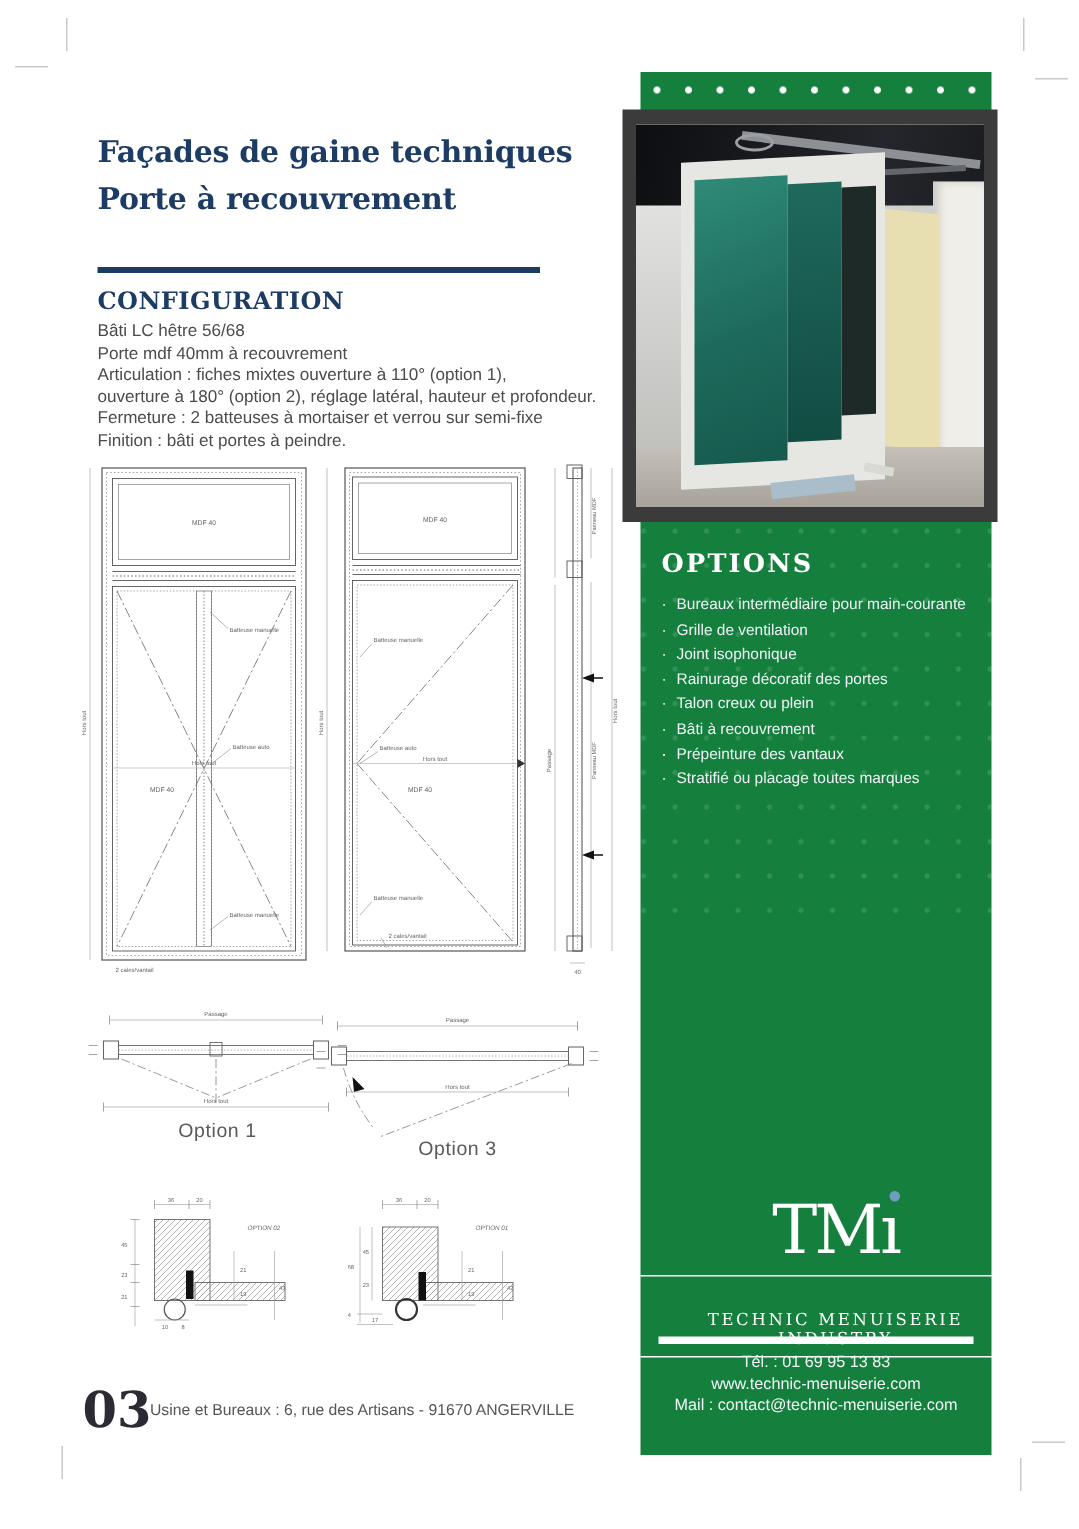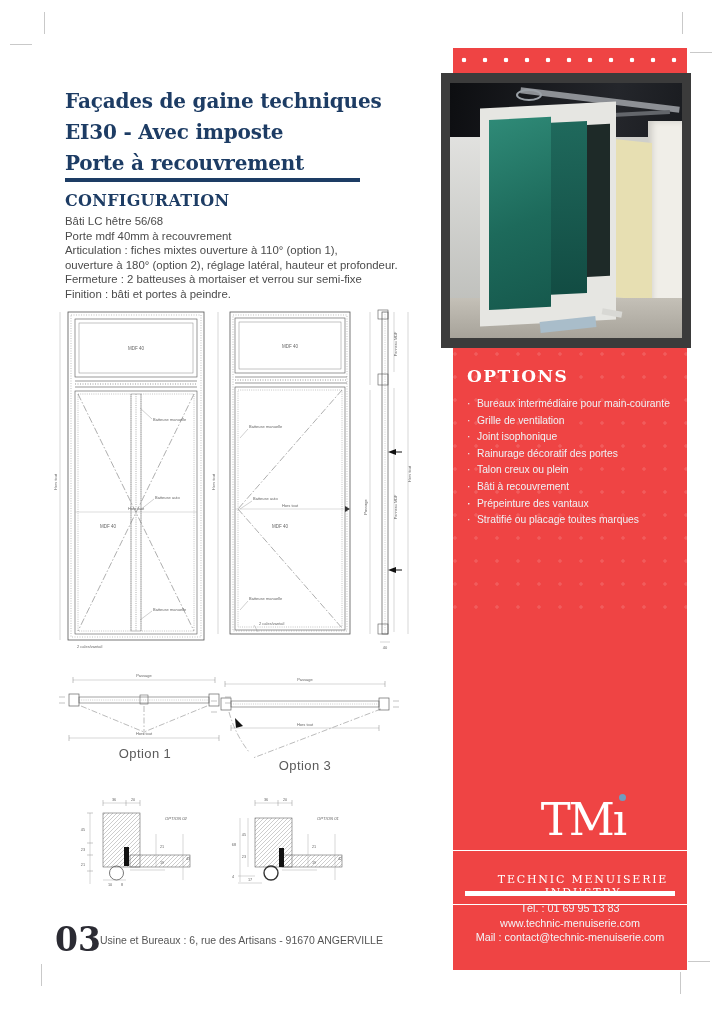--- a/index.html
+++ b/index.html
@@ -22,21 +22,21 @@
   
   svg text { font-family:"Liberation Sans", sans-serif; fill:#666; }
   .cap { position:absolute; text-align:center; font-size:13px; color:#5a5a5a; letter-spacing:0.4px; }
 
   
   .page-number { position:absolute; left:55px; top:920px; font-family:"DejaVu Serif", serif;
                  font-weight:bold; font-size:33px; color:#2b2b33; }
   .address { position:absolute; left:100px; top:934px; font-size:10.5px; color:#555; }
 
   
-  .sidebar { position:absolute; left:453px; top:48px; width:234px; height:922px; background:#ef4444; }
+  .sidebar { position:absolute; left:427px; top:48px; width:234px; height:922px; background:#15803d; }
   .dot-row { position:absolute; left:8px; top:9px; width:218px; height:8px;
              background-image:radial-gradient(circle at 3px 3px, #fff 2px, rgba(255,255,255,0) 2.6px);
              background-size:21px 8px; background-repeat:repeat-x; }
   .photo-frame { position:absolute; left:-12px; top:25px; width:250px; height:275px;
                  background:#3b3b3b; padding:10px 9px; }
   .photo { position:relative; width:100%; height:100%; background:#cfcfcb; overflow:hidden; }
   .photo div { position:absolute; }
   .ph-ceiling { left:0; top:0; width:100%; height:54px; background:linear-gradient(100deg,#0d0e11,#24262b 70%,#1a1c20); }
   .ph-pipe1 { left:70px; top:14px; width:160px; height:6px; background:#8d9095; transform:rotate(7deg); }
   .ph-pipe2 { left:30px; top:32px; width:190px; height:4px; background:#63666b; transform:rotate(-3deg); }
@@ -83,21 +83,20 @@
   <div class="crop" style="left:44px;top:12px;width:1px;height:22px;"></div>
   <div class="crop" style="left:10px;top:44px;width:22px;height:1px;"></div>
   <div class="crop" style="left:682px;top:12px;width:1px;height:22px;"></div>
   <div class="crop" style="left:690px;top:52px;width:22px;height:1px;"></div>
   <div class="crop" style="left:680px;top:972px;width:1px;height:22px;"></div>
   <div class="crop" style="left:688px;top:961px;width:22px;height:1px;"></div>
   <div class="crop" style="left:41px;top:964px;width:1px;height:22px;"></div>
 
   <div class="title-block">
     <div class="title-line">Façades de gaine techniques</div>
-    <div class="title-line">EI30 - Avec imposte</div>
     <div class="title-line">Porte à recouvrement</div>
   </div>
   <div class="title-rule"></div>
   <div class="config-heading">CONFIGURATION</div>
   <div class="config-text">
     <div>Bâti LC hêtre 56/68</div>
     <div>Porte mdf 40mm à recouvrement</div>
     <div>Articulation : fiches mixtes ouverture à 110° (option 1),</div>
     <div>ouverture à 180° (option 2), réglage latéral, hauteur et profondeur.</div>
     <div>Fermeture : 2 batteuses à mortaiser et verrou sur semi-fixe</div>

